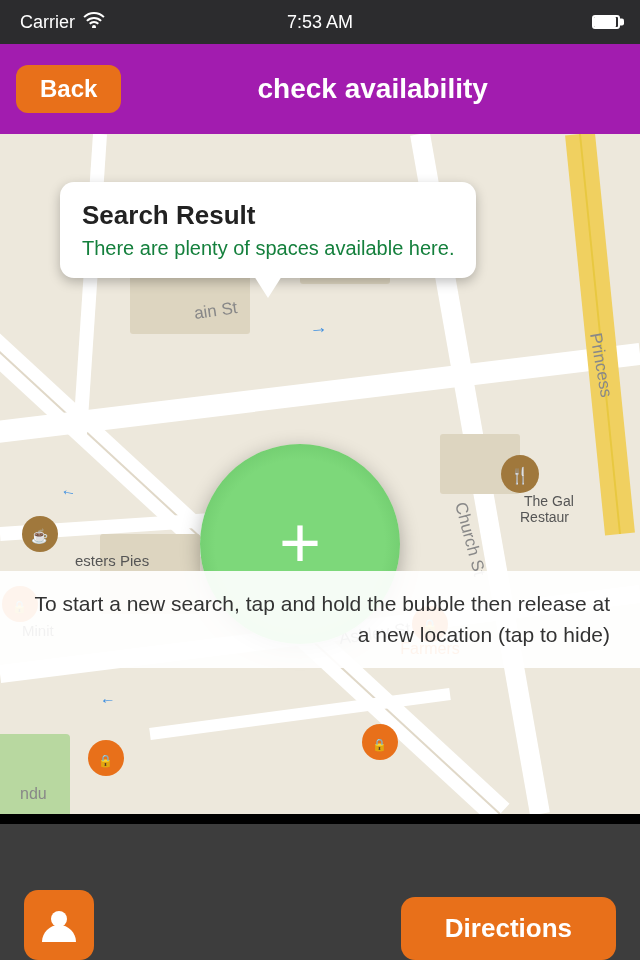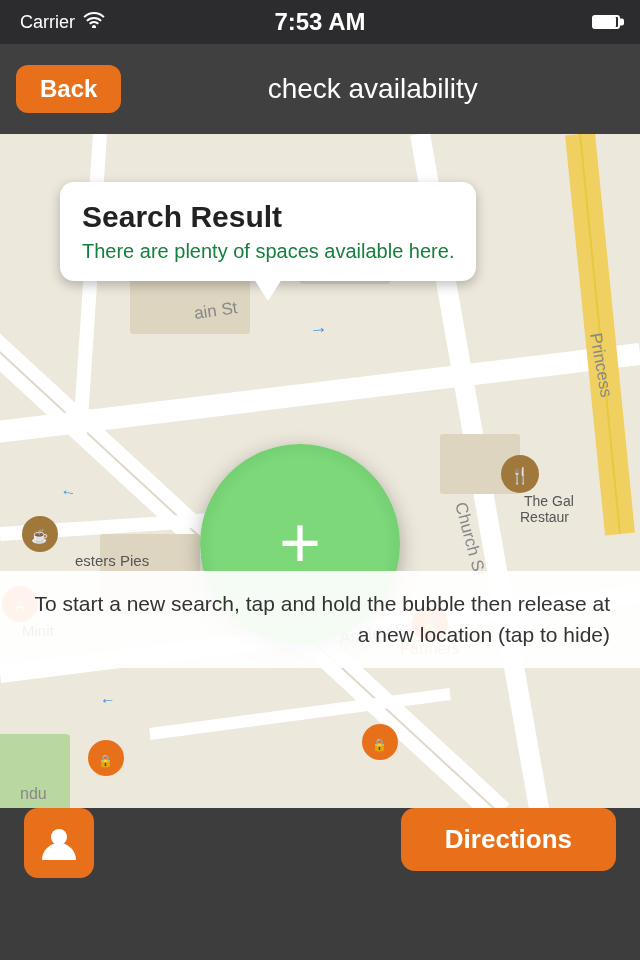--- a/index.html
+++ b/index.html
@@ -18,21 +18,21 @@
       background: #2c2c2e;
       display: flex;
       align-items: center;
       justify-content: space-between;
       padding: 0 20px;
       color: #fff;
       font-size: 18px;
       font-weight: 400;
     }
     .status-left { display: flex; align-items: center; gap: 8px; }
-    .status-center { font-size: 24px; font-weight: 700; position: absolute; left: 50%; transform: translateX(-50%); }
+    .status-center { font-size: 18px; font-weight: 400; position: absolute; left: 50%; transform: translateX(-50%); }
     .status-right { display: flex; align-items: center; gap: 6px; }
 
     
     .battery {
       width: 28px; height: 14px;
       border: 2px solid #fff;
       border-radius: 3px;
       position: relative;
       display: inline-flex;
       align-items: center;
@@ -52,40 +52,40 @@
       width: 90%;
       height: 100%;
       background: #fff;
       border-radius: 1px;
     }
 
     
     #nav-bar {
       width: 640px;
       height: 90px;
-      background: #404040;
+      background: #a21caf;
       display: flex;
       align-items: center;
       justify-content: space-between;
       padding: 0 16px;
     }
     .nav-btn {
       background: #e8701a;
       color: #fff;
       font-size: 24px;
       font-weight: 600;
       border: none;
       border-radius: 12px;
       padding: 10px 24px;
       cursor: pointer;
     }
     .nav-title {
       color: #fff;
       font-size: 28px;
-      font-weight: 400;
+      font-weight: 700;
       flex: 1;
       text-align: center;
     }
 
     
     #map-container {
       width: 640px;
       height: 680px;
       position: relative;
       overflow: hidden;
@@ -115,21 +115,21 @@
       content: '';
       position: absolute;
       bottom: -20px;
       left: 50%;
       transform: translateX(-50%);
       border-left: 14px solid transparent;
       border-right: 14px solid transparent;
       border-top: 22px solid #fff;
     }
     .bubble-title {
-      font-size: 30px;
+      font-size: 26px;
       font-weight: 700;
       color: #222;
       margin-bottom: 6px;
     }
     .bubble-text {
       font-size: 20px;
       color: #15803d;
     }
 
     
@@ -152,24 +152,24 @@
       color: #fff;
       font-size: 72px;
       font-weight: 200;
       line-height: 1;
       margin-top: -4px;
     }
 
     
     #bottom-bar {
       width: 640px;
-      height: 152px;
+      height: 136px;
       background: #3d3d3d;
       display: flex;
-      align-items: flex-start;
+      align-items: flex-end;
       justify-content: space-between;
       padding: 0 24px;
       position: absolute;
       bottom: 0;
     }
     .bottom-btn {
       background: #e8701a;
       color: #fff;
       font-size: 26px;
       font-weight: 600;

